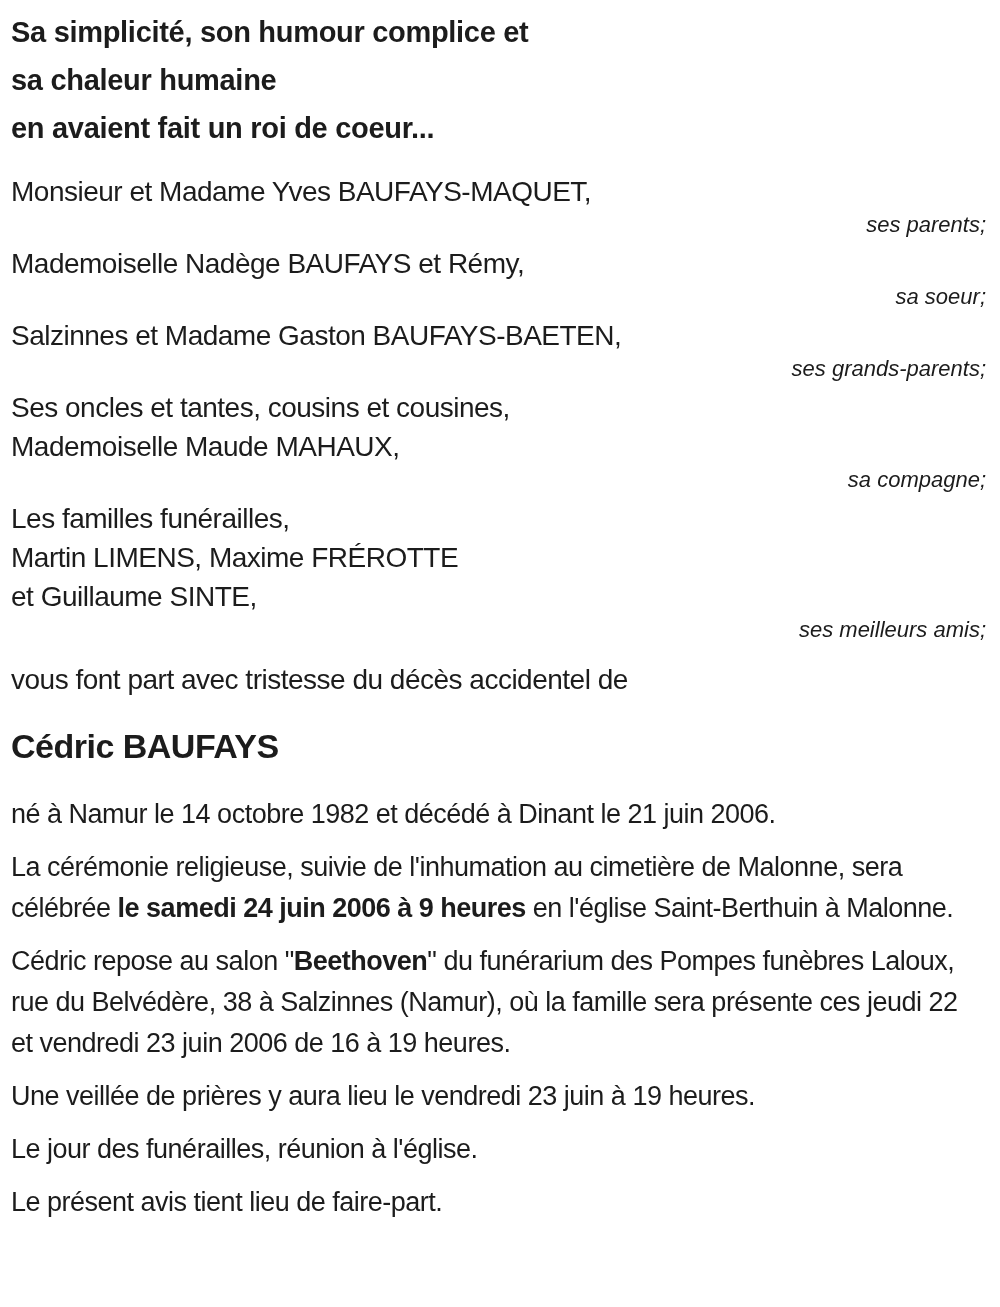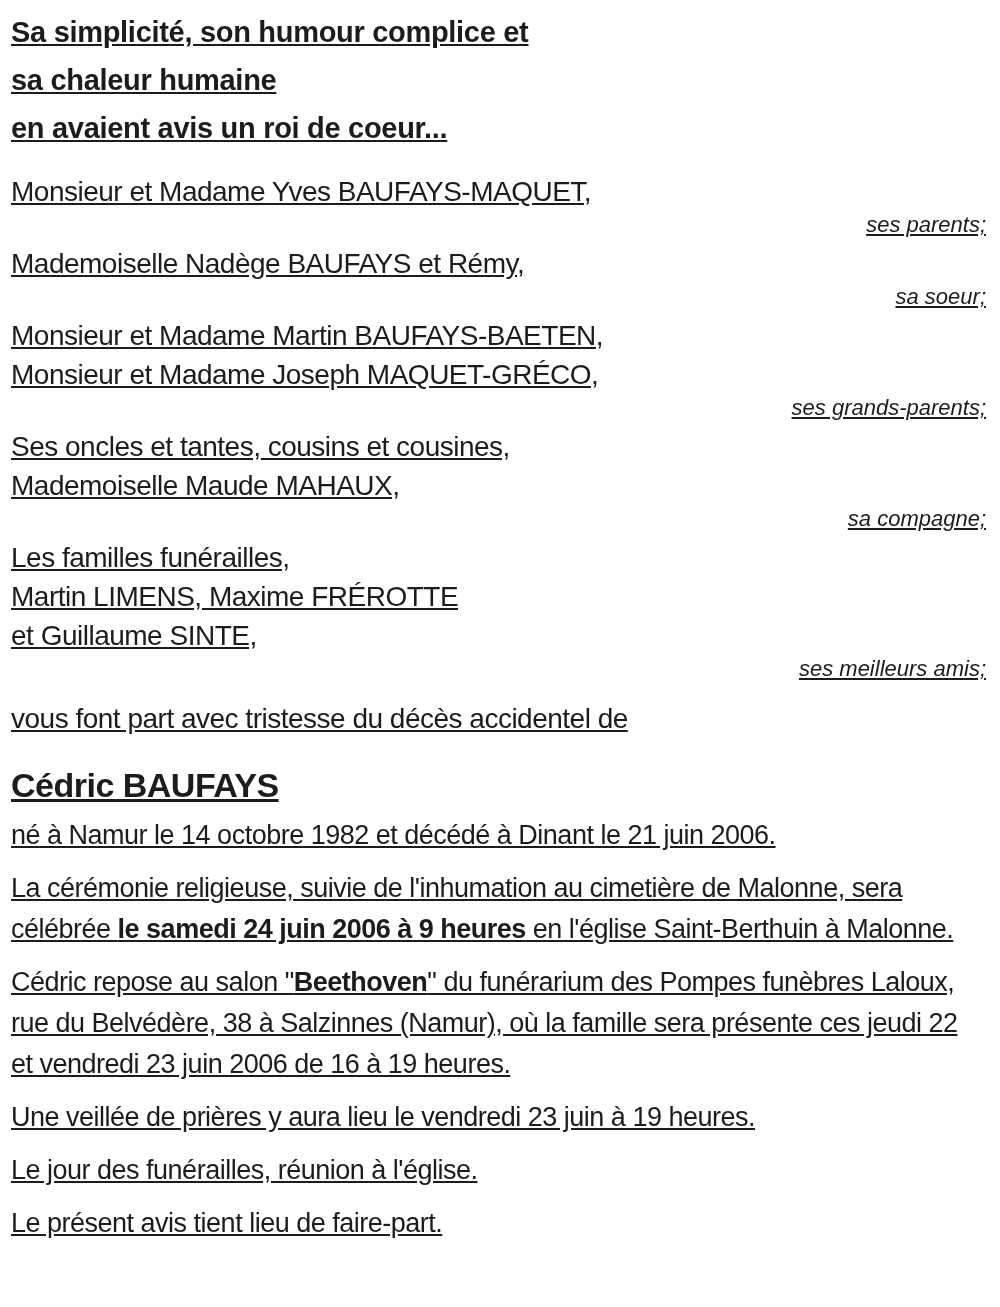--- a/index.html
+++ b/index.html
@@ -13,21 +13,20 @@
     overflow: hidden;
   }
   .page {
     box-sizing: border-box;
     width: 1000px;
     height: 1058px;
     padding: 8px 14px 0 11px;
     color: #1c1c1c;
     font-family: "Liberation Sans", "DejaVu Sans", sans-serif;
     letter-spacing: -0.5px;
-    text-decoration: underline;
   }
 
   
   .epigraph {
     margin-bottom: 20px;
   }
   .epigraph-line {
     font-weight: bold;
     font-size: 29px;
     line-height: 48px;
@@ -67,44 +66,43 @@
     letter-spacing: -0.5px;
   }
 
   
   .body-text p {
     font-size: 27px;
     line-height: 41px;
     margin: 12px 0 0 0;
   }
   .body-text p.first {
-    margin-top: 6px;
+    margin-top: 24px;
   }
   .body-text b {
     font-weight: bold;
   }
 </style>
 </head>
 <body>
 
 <div class="page">
 
   <div class="epigraph">
     <div class="epigraph-line">Sa simplicité, son humour complice et</div>
     <div class="epigraph-line">sa chaleur humaine</div>
-    <div class="epigraph-line">en avaient avis un roi de coeur...</div>
+    <div class="epigraph-line">en avaient fait un roi de coeur...</div>
   </div>
 
   <div class="family-list">
       <div class="name-line">Monsieur et Madame Yves BAUFAYS-MAQUET,</div>
       <div class="role-line">ses parents;</div>
       <div class="name-line">Mademoiselle Nadège BAUFAYS et Rémy,</div>
       <div class="role-line">sa soeur;</div>
-      <div class="name-line">Monsieur et Madame Martin BAUFAYS-BAETEN,</div>
-      <div class="name-line">Monsieur et Madame Joseph MAQUET-GRÉCO,</div>
+      <div class="name-line">Salzinnes et Madame Gaston BAUFAYS-BAETEN,</div>
       <div class="role-line">ses grands-parents;</div>
       <div class="name-line">Ses oncles et tantes, cousins et cousines,</div>
       <div class="name-line">Mademoiselle Maude MAHAUX,</div>
       <div class="role-line">sa compagne;</div>
       <div class="name-line">Les familles funérailles,</div>
       <div class="name-line">Martin LIMENS, Maxime FRÉROTTE</div>
       <div class="name-line">et Guillaume SINTE,</div>
       <div class="role-line">ses meilleurs amis;</div>
     </div>
 

